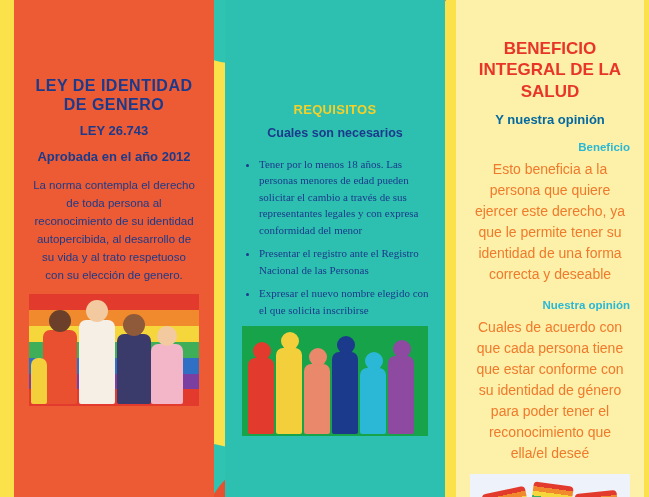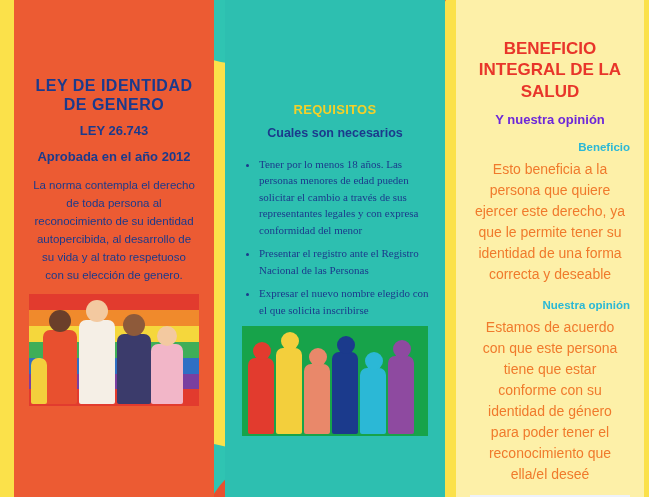--- a/index.html
+++ b/index.html
@@ -87,21 +87,21 @@
     margin:8px auto 0 auto;width:186px;height:110px;position:relative;overflow:hidden;
     background:#17a34a;
   }
 
   
   .title-right{
     color:#e8352a;font-weight:bold;font-size:17px;line-height:1.25;
     text-align:center;margin:24px 0 0 0;
   }
   .subtitle-right{
-    color:#6d28d9;font-weight:bold;font-size:13px;text-align:center;margin:10px 0 0 0;
+    color:#0369a1;font-weight:bold;font-size:13px;text-align:center;margin:10px 0 0 0;
   }
   .h-right{
     color:#2bb8d6;font-weight:bold;font-size:11.5px;text-align:right;margin:14px 0 6px 0;
   }
   .body-right{
     color:#f07a2c;font-size:14px;line-height:1.5;text-align:center;margin:0 4px;
   }
   .img-right{
     margin:10px auto 0 auto;width:160px;height:82px;position:relative;overflow:hidden;
     background:#eef2fb;
@@ -176,21 +176,21 @@
 
   <section class="panel panel-right">
     <div class="panel-inner">
       <h2 class="title-right">BENEFICIO INTEGRAL DE LA SALUD</h2>
       <div class="subtitle-right">Y nuestra opinión</div>
 
       <div class="h-right">Beneficio</div>
       <p class="body-right">Esto beneficia a la persona que quiere ejercer este derecho, ya que le permite tener su identidad de una forma correcta y deseable</p>
 
       <div class="h-right">Nuestra opinión</div>
-      <p class="body-right">Estamos de acuerdo con que este persona tiene que estar conforme con su identidad de género para poder tener el reconocimiento que ella/el deseé</p>
+      <p class="body-right">Cuales de acuerdo con que cada persona tiene que estar conforme con su identidad de género para poder tener el reconocimiento que ella/el deseé</p>
 
       <div class="img-right">
         <div class="flag" style="left:14px;top:16px;width:44px;height:30px;transform:rotate(-12deg);border-radius:4px;"></div>
         <div class="flag" style="left:62px;top:10px;width:40px;height:28px;transform:rotate(8deg);border-radius:4px;"></div>
         <div class="flag" style="left:106px;top:18px;width:42px;height:30px;transform:rotate(-6deg);border-radius:4px;"></div>
         <div class="arm" style="left:26px;top:44px;width:10px;height:34px;"></div>
         <div class="arm" style="left:54px;top:40px;width:10px;height:38px;"></div>
         <div class="arm" style="left:84px;top:46px;width:10px;height:32px;"></div>
         <div class="arm" style="left:116px;top:42px;width:10px;height:36px;"></div>
       </div>

